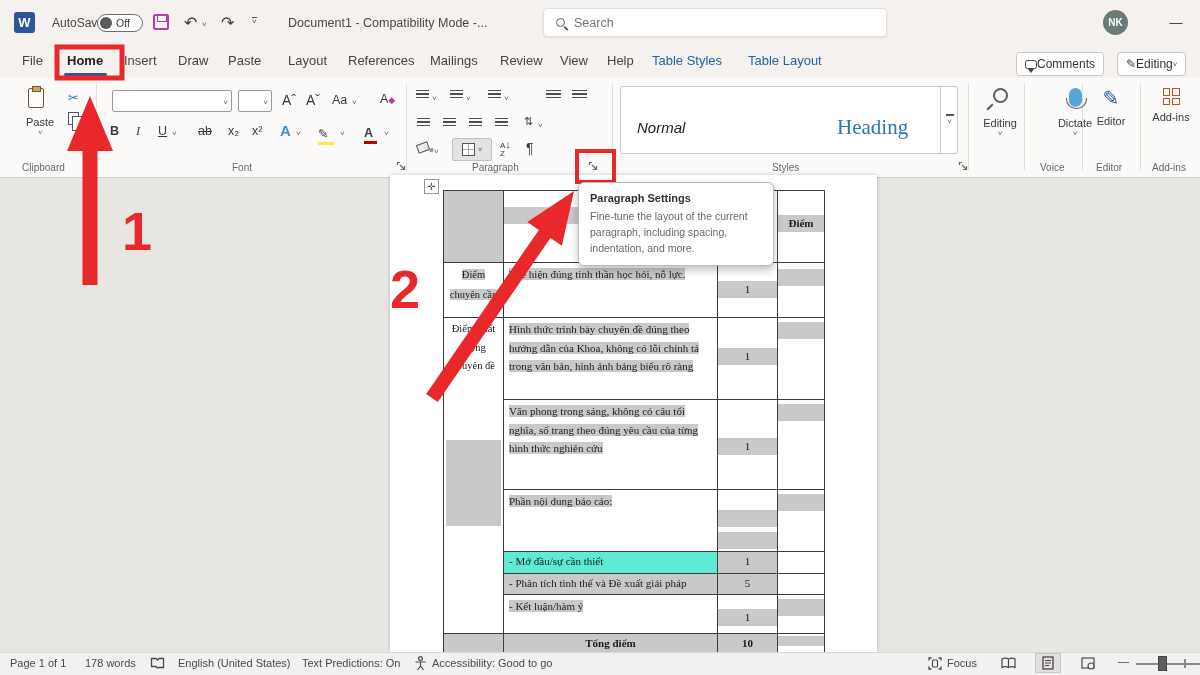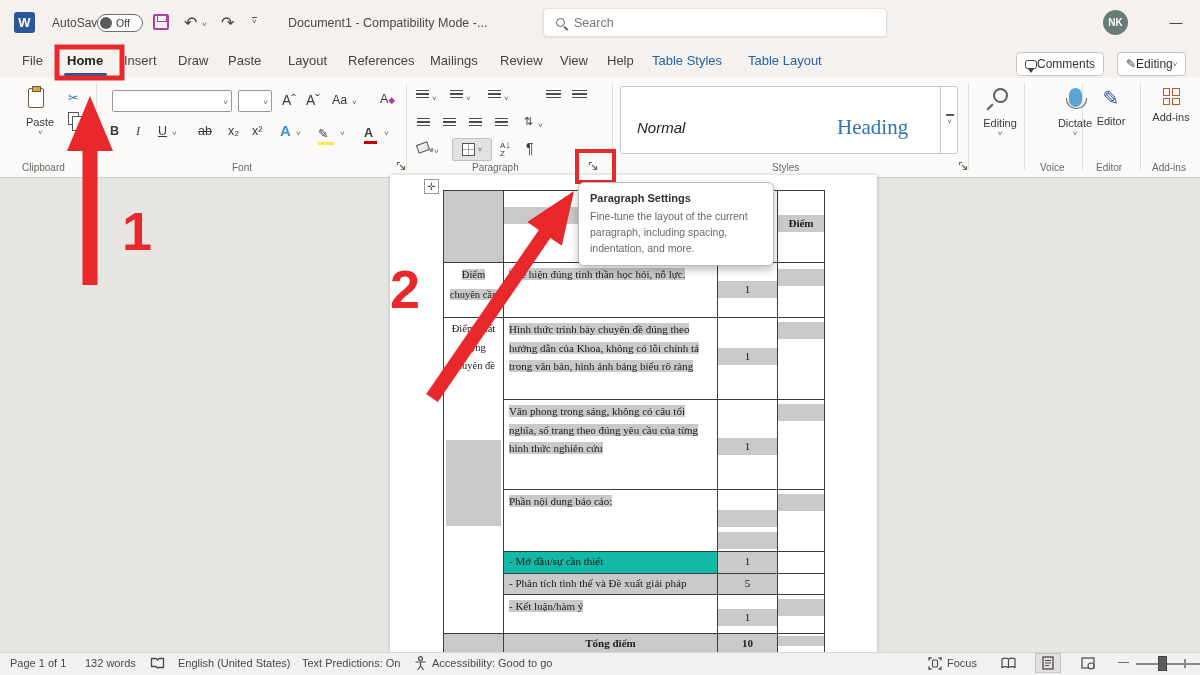--- a/index.html
+++ b/index.html
@@ -349,21 +349,21 @@
       <td><span class="sel">Phần nội dung báo cáo:</span></td>
       <td>
             <div class="band" style="margin:18px -5px 0;"></div>
             <div class="band" style="margin:5px -5px 0;"></div>
           </td>
       <td>
             <div class="band" style="margin:2px -5px 0;"></div>
           </td>
     </tr>
     <tr style="height:20px;">
-      <td style="background:#14b8a6;padding-top:0;"><span>- Mở đầu/sự cần thiết</span></td>
+      <td style="background:#5eead4;padding-top:0;"><span>- Mở đầu/sự cần thiết</span></td>
       <td style="background:#c9c9c9;padding-top:0;" class="cellc"><span>1</span></td>
       <td></td>
     </tr>
     <tr style="height:20px;">
       <td style="background:#c9c9c9;padding-top:0;"><span>- Phân tích tình thế và Đề xuất giải pháp</span></td>
       <td style="background:#c9c9c9;padding-top:0;" class="cellc"><span>5</span></td>
       <td></td>
     </tr>
     <tr style="height:39px;">
       <td><span class="sel">- Kết luận/hàm ý</span></td>
@@ -396,21 +396,21 @@
   <rect x="57" y="47" width="65" height="31" fill="none" stroke="#e8282b" stroke-width="5"></rect>
   <rect x="577" y="151" width="37" height="31" fill="none" stroke="#e8282b" stroke-width="4"></rect>
   <polygon fill="#e8282b" points="90,96 113,151 97.5,151 97.5,285 82.5,285 82.5,151 67,151"></polygon>
   <polygon fill="#e8282b" points="574,191 561.9,245.8 550.4,237.9 437.8,402 426.2,394 538.8,229.9 527.3,222"></polygon>
 </svg>
 <div class="stepnum" style="left:122px;top:200px;">1</div>
 <div class="stepnum" style="left:390px;top:258px;">2</div>
 
 <div class="abs" id="statusbar"></div>
 <div class="sb" style="left:10px;">Page 1 of 1</div>
-<div class="sb" style="left:85px;">132 words</div>
+<div class="sb" style="left:85px;">178 words</div>
 <svg class="sbicon" style="left:150px;" width="15" height="14">
     <path d="M1.5 2.5h4.5l1.5 1.5 1.5-1.5h4.5v9H9L7.5 12 6 10.5H1.5z" fill="none" stroke="#4a4846" stroke-width="1.3"></path>
   </svg>
 <div class="sb" style="left:178px;">English (United States)</div>
 <div class="sb" style="left:302px;">Text Predictions: On</div>
 <svg class="sbicon" style="left:414px;" width="13" height="15">
     <circle cx="6.5" cy="2.6" r="1.9" fill="none" stroke="#4a4846" stroke-width="1.2"></circle>
     <path d="M1.5 6h10 M6.5 6v4 M6.5 10l-3 4 M6.5 10l3 4" fill="none" stroke="#4a4846" stroke-width="1.2"></path>
   </svg>
 <div class="sb" style="left:432px;">Accessibility: Good to go</div>

